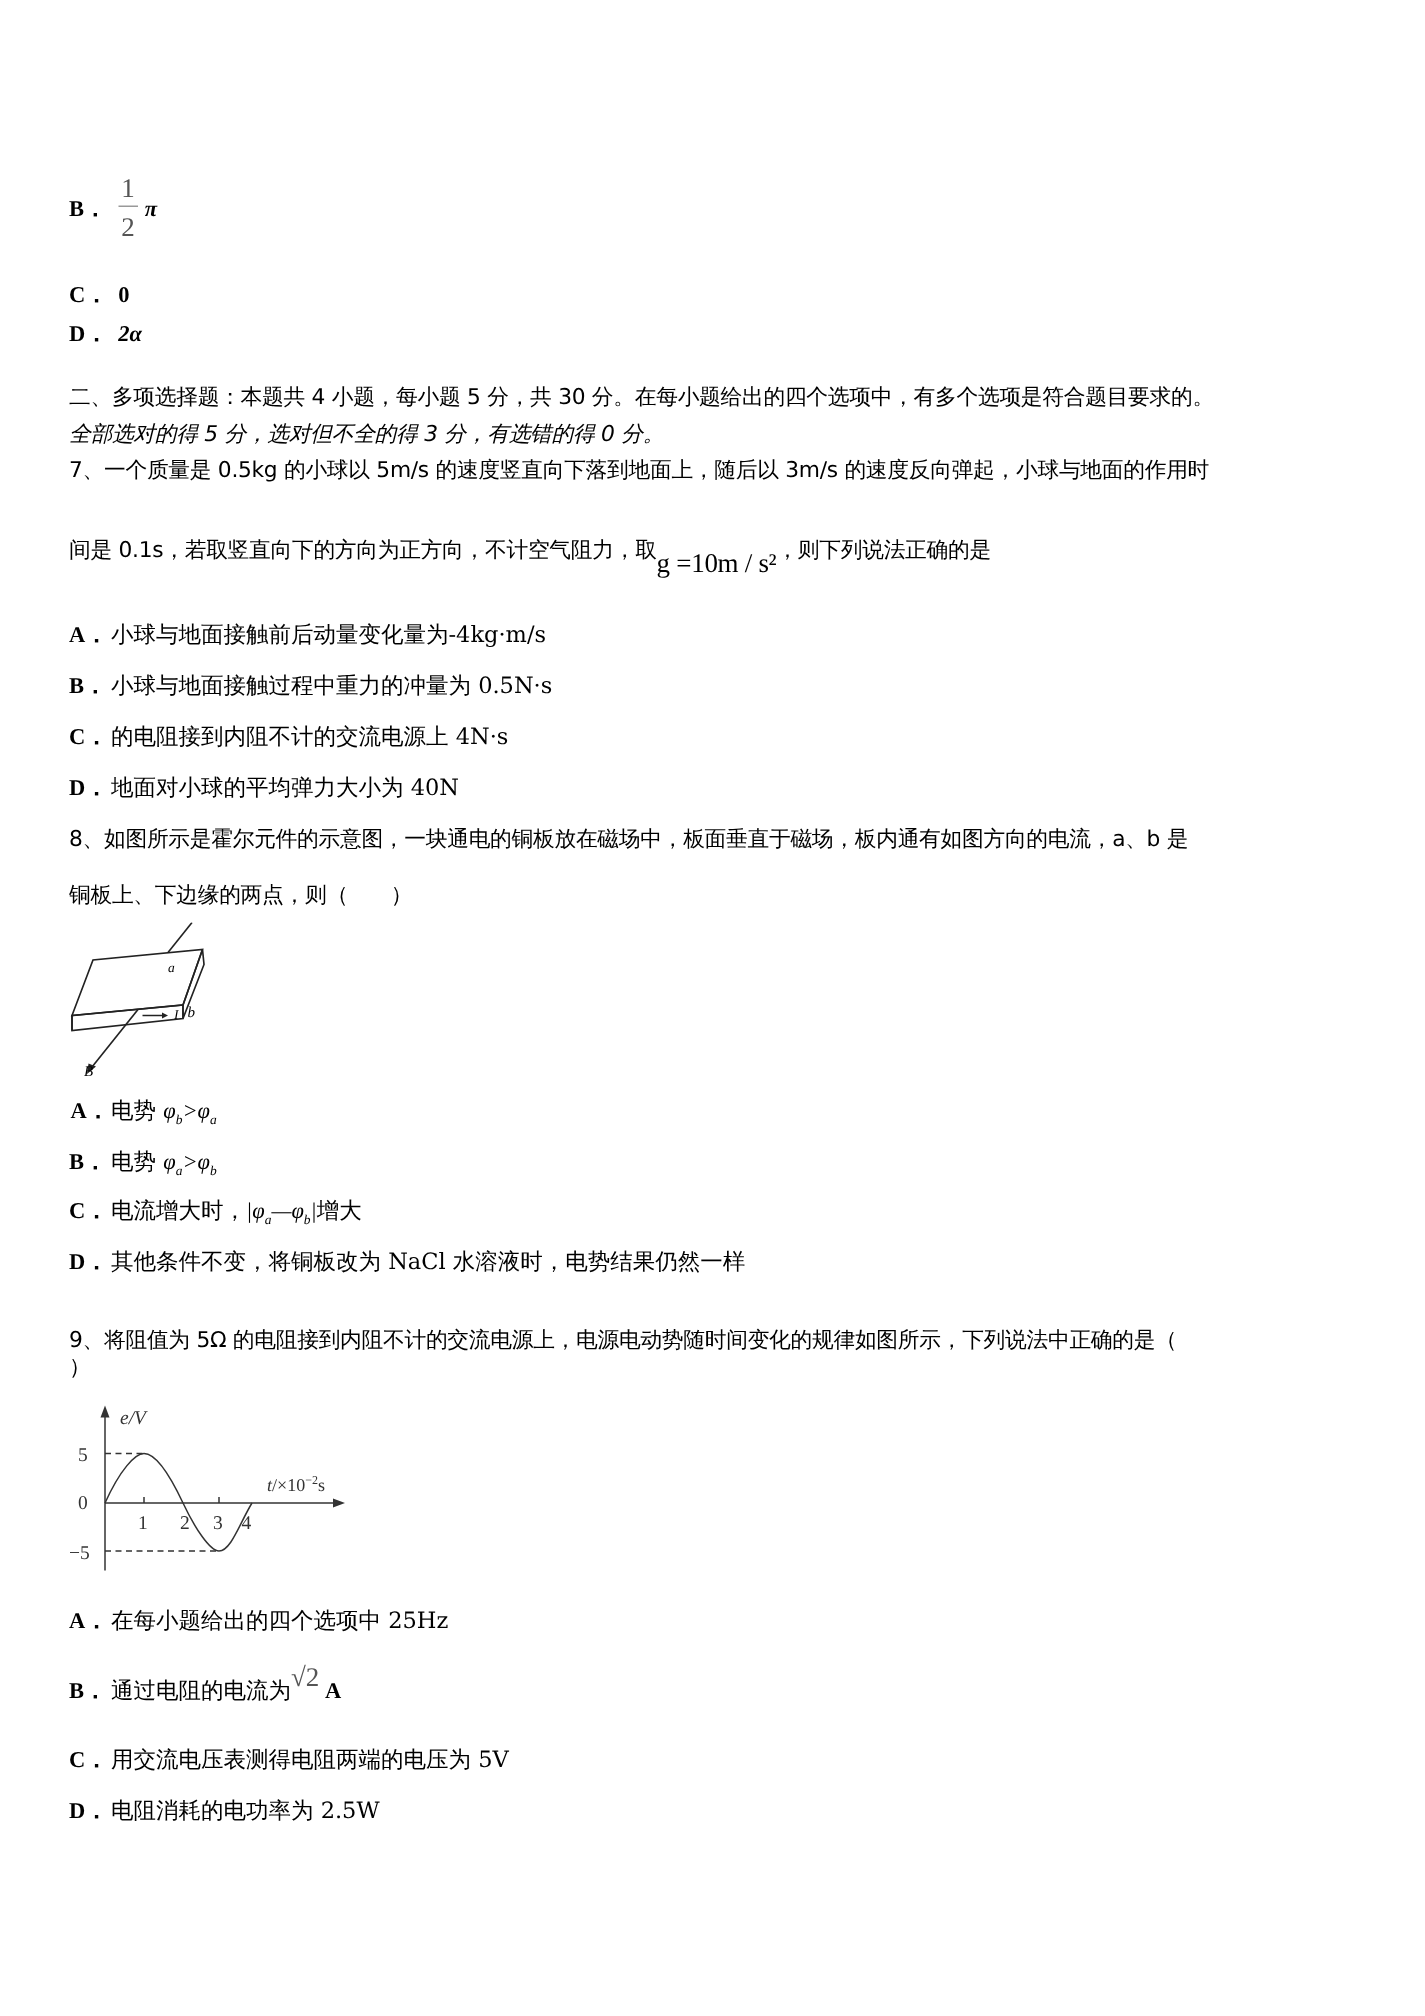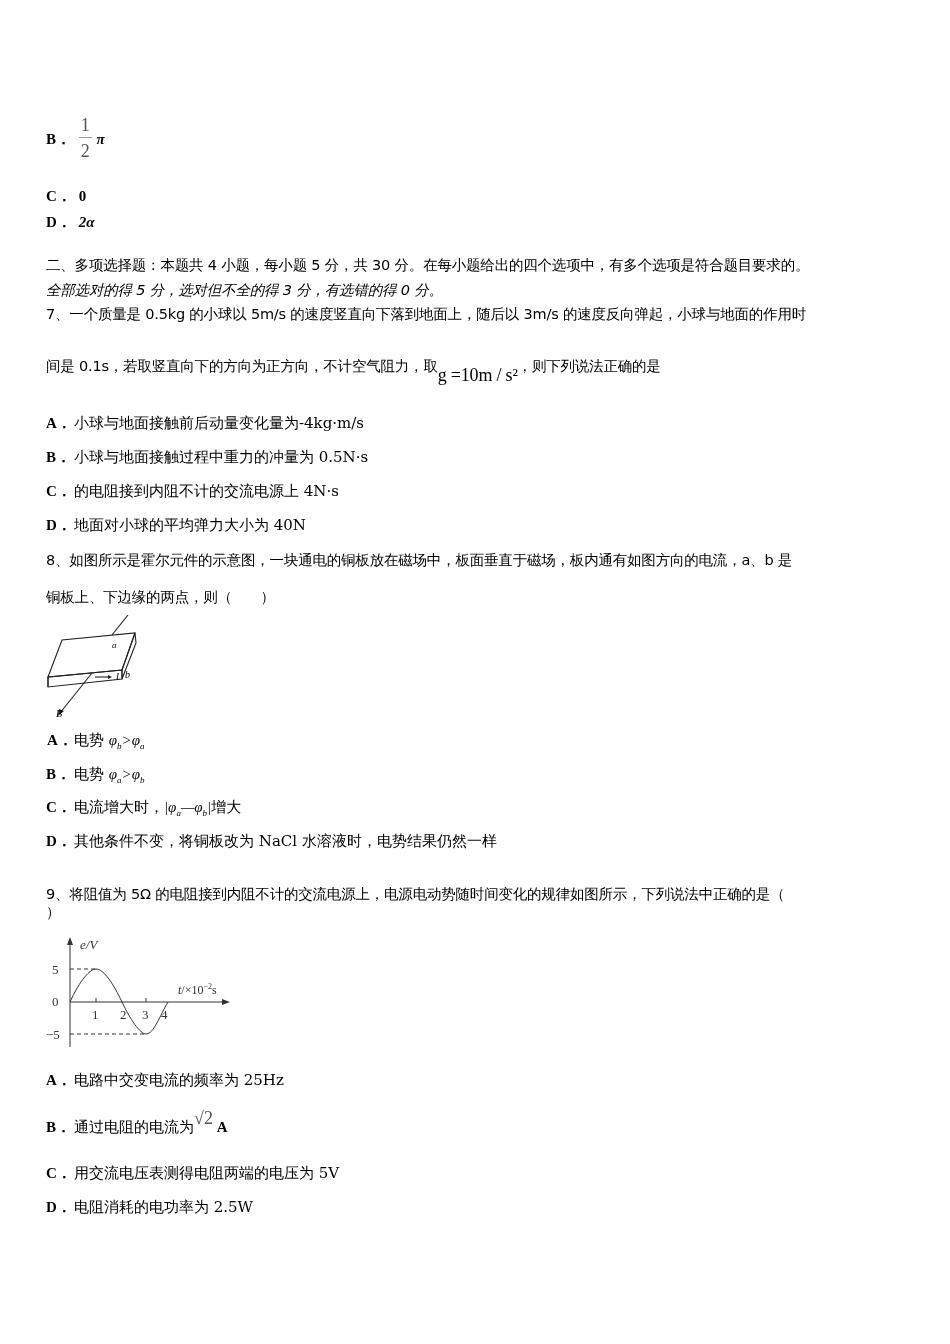--- a/index.html
+++ b/index.html
@@ -118,21 +118,21 @@
     <text x="6" y="104">−5</text>
     <text x="52" y="84">1</text>
     <text x="80" y="84">2</text>
     <text x="102" y="84">3</text>
     <text x="121" y="84">4</text>
     <text x="138" y="59" font-size="12"><tspan font-style="italic">t</tspan>/×10<tspan font-size="8" dy="-5">−2</tspan><tspan dy="5">s</tspan></text>
   </g>
 </svg>
 
 <div class="ln opt" style="top:1070px;">
-  <span class="lbl">A．</span><span>电路中交变电流的频率为 25Hz</span>
+  <span class="lbl">A．</span><span>在每小题给出的四个选项中 25Hz</span>
 </div>
 <div class="ln opt" style="top:1116px;">
   <span class="lbl">B．</span><span>通过电阻的电流为</span><span class="sqrt">√2</span><span class="b"> A</span>
 </div>
 <div class="ln opt" style="top:1163px;">
   <span class="lbl">C．</span><span>用交流电压表测得电阻两端的电压为 5V</span>
 </div>
 <div class="ln opt" style="top:1197px;">
   <span class="lbl">D．</span><span>电阻消耗的电功率为 2.5W</span>
 </div>

